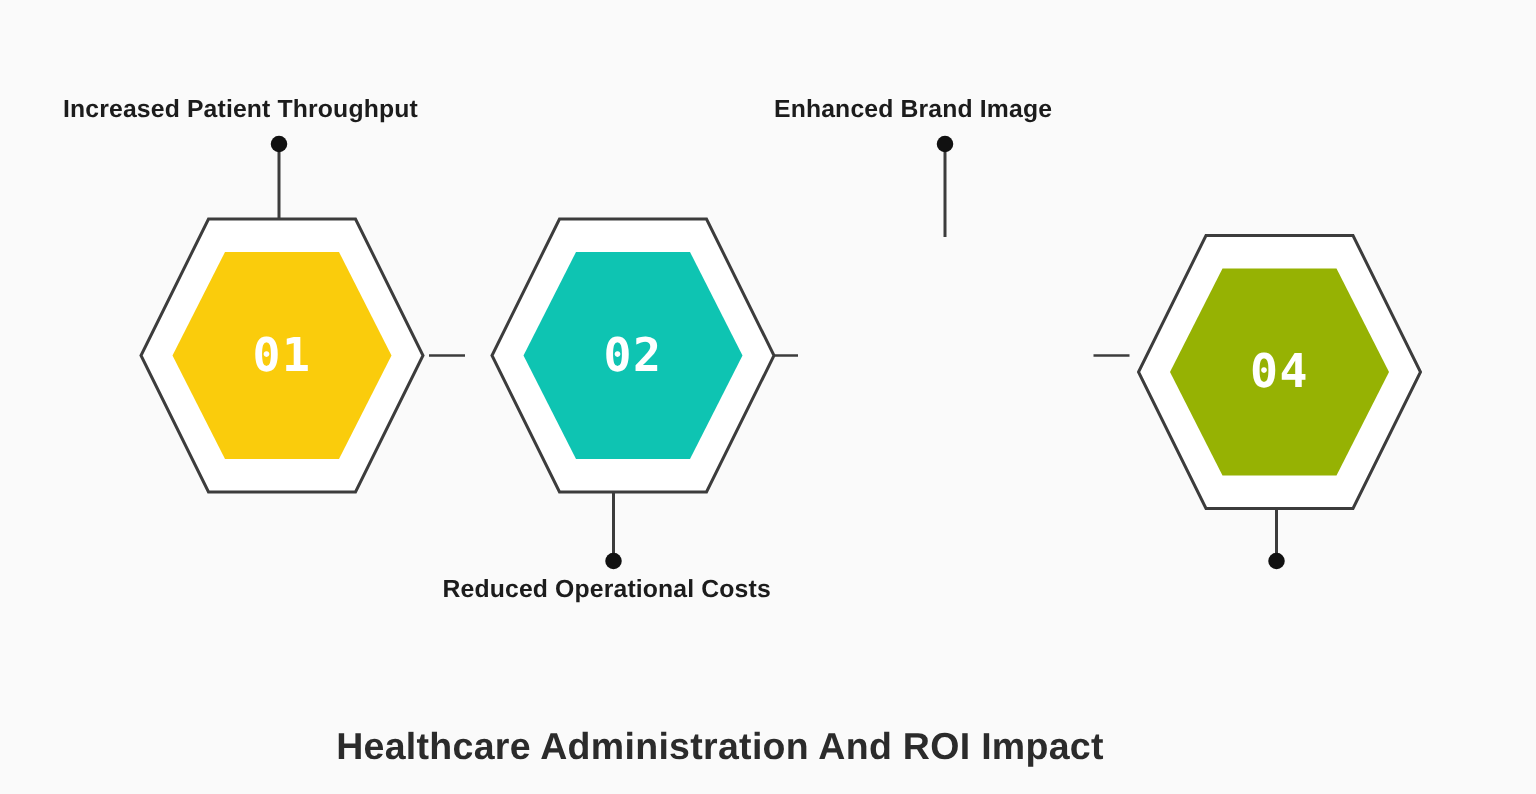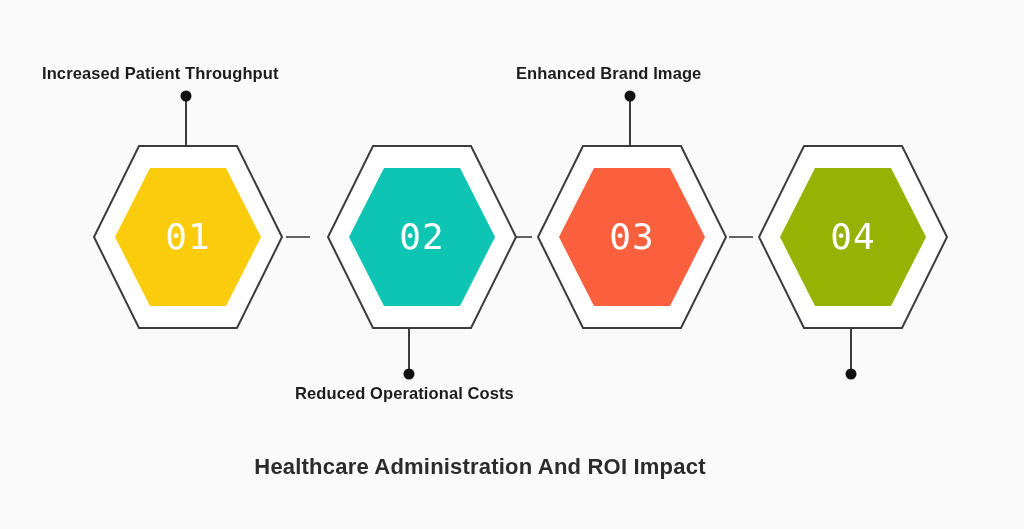--- a/index.html
+++ b/index.html
@@ -45,44 +45,44 @@
     position: absolute;
     left: 0;
     top: 0;
     width: 100%;
     height: 100%;
     display: flex;
     align-items: center;
     justify-content: center;
     color: #ffffff;
     font-family: "DejaVu Sans Mono", monospace;
-    font-size: 36px;
-    font-weight: normal;
+    font-size: 31px;
+    font-weight: bold;
     letter-spacing: 1px;
     line-height: 1;
     pointer-events: none;
   }
   
   .callout-label {
     position: absolute;
     color: #1c1c1c;
     font-size: 16.5px;
     font-weight: bold;
     white-space: nowrap;
     letter-spacing: 0.1px;
   }
   
   .footer-title {
     position: absolute;
     left: 0;
-    top: 454px;
+    top: 484px;
     width: 960px;
     text-align: center;
     color: #2b2b2b;
-    font-size: 22px;
+    font-size: 25px;
     font-weight: bold;
     letter-spacing: 0.2px;
   }
   
   .brand-logo {
     position: absolute;
     left: 876px;
     top: 443px;
     width: 140px;
     height: 68px;
@@ -148,31 +148,22 @@
   <div class="hex-node" style="left:324px; top:142px;">
     <svg class="hex-outer" viewBox="0 0 196 190">
       <polygon points="49,4 147,4 192,95 147,186 49,186 4,95" fill="#ffffff" stroke="#3c3c3c" stroke-width="2"></polygon>
     </svg>
     <svg class="hex-inner" viewBox="0 0 196 190">
       <polygon points="60,26 136,26 171,95 136,164 60,164 25,95" fill="#0ec4b2"></polygon>
     </svg>
     <div class="hex-num">02</div>
   </div>
 
-  <div class="hex-node" style="left:534px; top:142px;">
-    <svg class="hex-outer" viewBox="0 0 196 190">
-      <polygon points="49,4 147,4 192,95 147,186 49,186 4,95" fill="#ffffff" stroke="#3c3c3c" stroke-width="2"></polygon>
-    </svg>
-    <svg class="hex-inner" viewBox="0 0 196 190">
-      <polygon points="60,26 136,26 171,95 136,164 60,164 25,95" fill="#fa5f3e"></polygon>
-    </svg>
-    <div class="hex-num">03</div>
-  </div>
 
-  <div class="hex-node" style="left:755px; top:142px;">
+  <div class="hex-node" style="left:755px; top:153px;">
     <svg class="hex-outer" viewBox="0 0 196 190">
       <polygon points="49,4 147,4 192,95 147,186 49,186 4,95" fill="#ffffff" stroke="#3c3c3c" stroke-width="2"></polygon>
     </svg>
     <svg class="hex-inner" viewBox="0 0 196 190">
       <polygon points="60,26 136,26 171,95 136,164 60,164 25,95" fill="#96b203"></polygon>
     </svg>
     <div class="hex-num">04</div>
   </div>
 
   <div class="callout-label" style="left:295px; top:384px;">Reduced Operational Costs</div>

